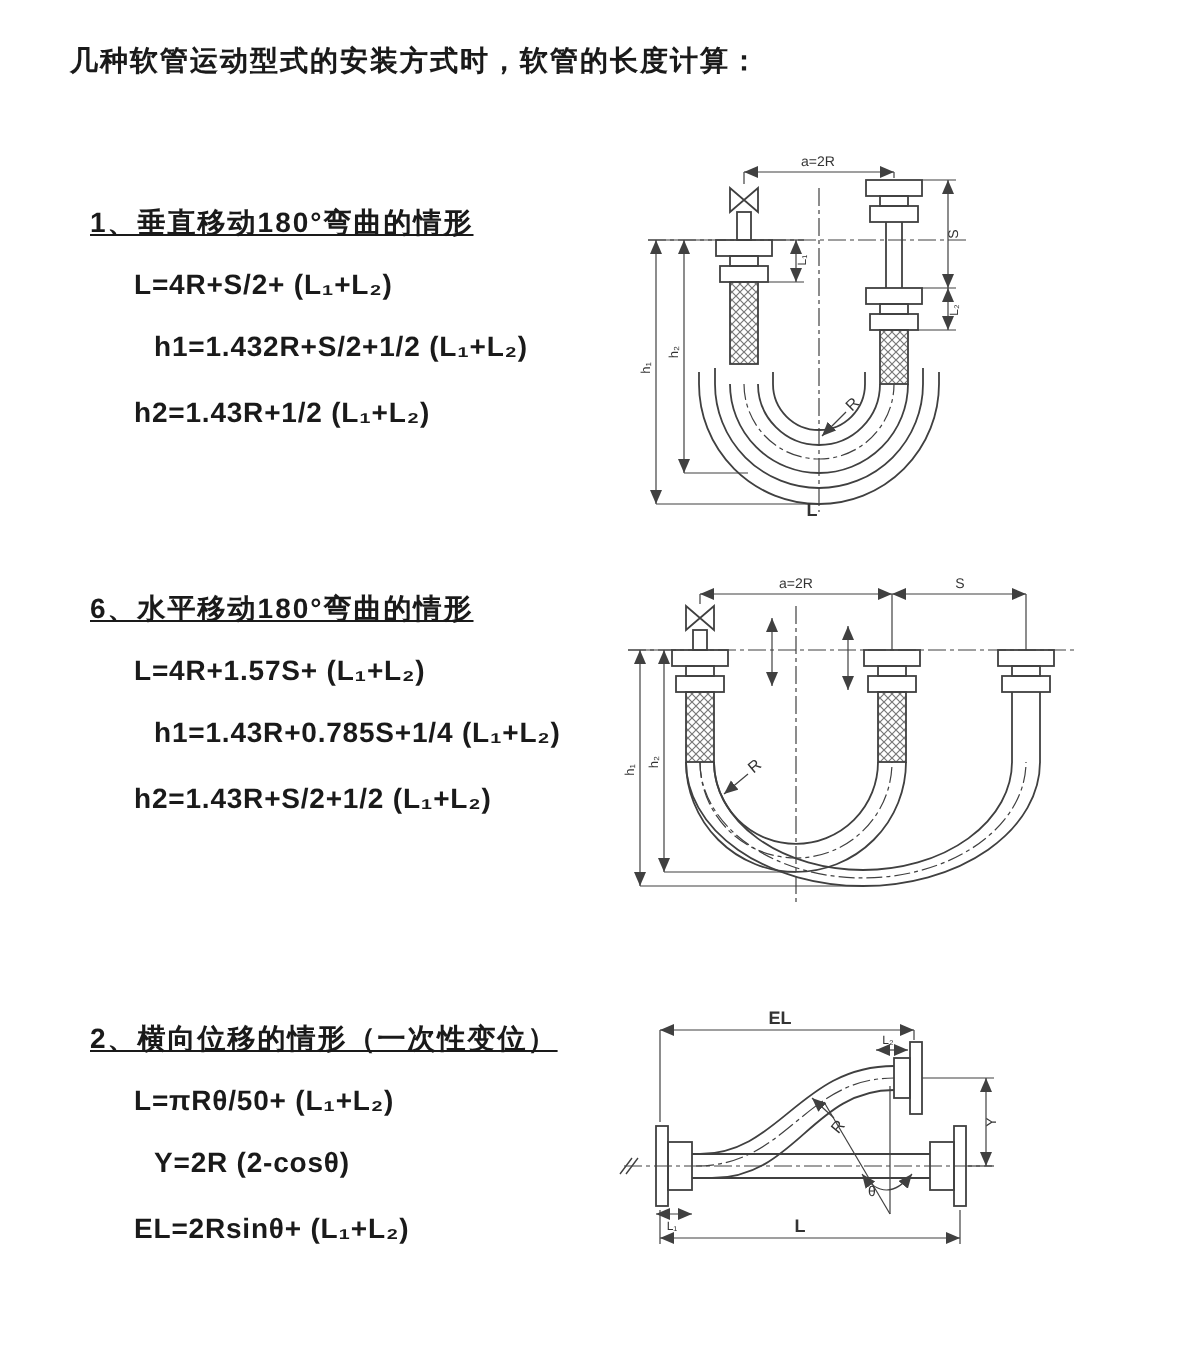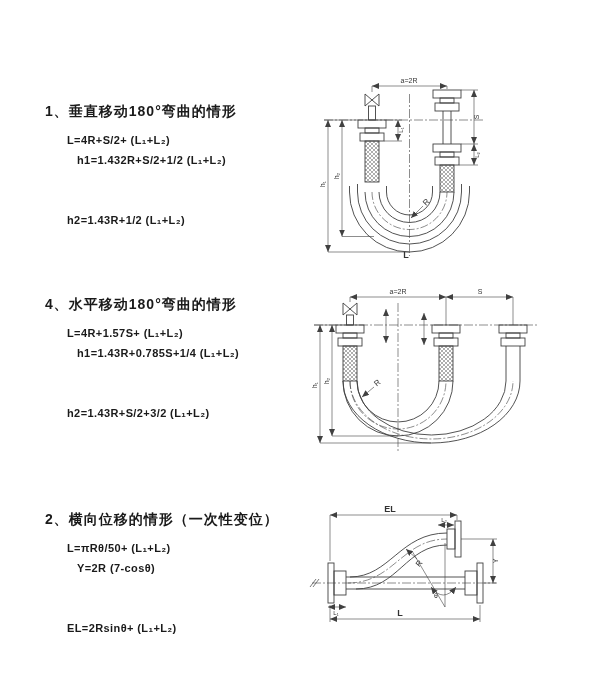--- a/index.html
+++ b/index.html
@@ -14,58 +14,59 @@
   }
   .title{
     position:absolute;left:35px;top:22px;
     font-size:14px;font-weight:bold;letter-spacing:1px;
     white-space:nowrap;
   }
   .section{position:absolute;left:35px;width:285px;}
   .sec-1{top:103px;} .sec-2{top:296px;} .sec-3{top:511px;}
   .heading{
     position:absolute;left:10px;top:0;
-    font-size:14px;font-weight:bold;letter-spacing:1px;white-space:nowrap;
+    font-size:14px;font-weight:bold;letter-spacing:1px;white-space:nowrap;text-decoration:underline;
   }
   .formula{
     position:absolute;left:32px;
-    font-size:11px;font-weight:bold;letter-spacing:.4px;white-space:nowrap;
+    font-size:14px;font-weight:bold;letter-spacing:.4px;white-space:nowrap;
   }
-  .f0{top:31px;} .f1{top:51px;padding-left:10px;} .f2{top:95px;margin-top:16px;}
+  .f0{top:31px;} .f1{top:62px;padding-left:10px;} .f2{top:95px;}
   .diagram{position:absolute;}
   .dg-1{left:312px;top:72px;}
   .dg-2{left:306px;top:283px;}
   .dg-3{left:300px;top:503px;}
   svg{display:block;}
   svg text{font-family:"Liberation Sans","DejaVu Sans",sans-serif;fill:#333;}
 </style>
 </head>
 <body>
 
 <div class="page">
 
+  <div class="title">几种软管运动型式的安装方式时，软管的长度计算：</div>
 
   <div class="section sec-1">
     <div class="heading">1、垂直移动180°弯曲的情形</div>
     <div class="formula f0">L=4R+S/2+ (L₁+L₂)</div>
     <div class="formula f1">h1=1.432R+S/2+1/2 (L₁+L₂)</div>
     <div class="formula f2">h2=1.43R+1/2 (L₁+L₂)</div>
   </div>
 
   <div class="section sec-2">
-    <div class="heading">4、水平移动180°弯曲的情形</div>
+    <div class="heading">6、水平移动180°弯曲的情形</div>
     <div class="formula f0">L=4R+1.57S+ (L₁+L₂)</div>
     <div class="formula f1">h1=1.43R+0.785S+1/4 (L₁+L₂)</div>
-    <div class="formula f2">h2=1.43R+S/2+3/2 (L₁+L₂)</div>
+    <div class="formula f2">h2=1.43R+S/2+1/2 (L₁+L₂)</div>
   </div>
 
   <div class="section sec-3">
     <div class="heading">2、横向位移的情形（一次性变位）</div>
     <div class="formula f0">L=πRθ/50+ (L₁+L₂)</div>
-    <div class="formula f1">Y=2R (7-cosθ)</div>
+    <div class="formula f1">Y=2R (2-cosθ)</div>
     <div class="formula f2">EL=2Rsinθ+ (L₁+L₂)</div>
   </div>
 
   <div class="diagram dg-1">
     <svg width="285" height="188" viewBox="0 0 285 188" stroke="#404040" stroke-width="0.9" fill="none">
       <defs>
         <marker id="arr1" markerWidth="9" markerHeight="8" refX="7" refY="3" orient="auto-start-reverse" markerUnits="userSpaceOnUse">
           <path d="M0,0L7,3L0,6Z" fill="#404040" stroke="none"></path>
         </marker>
         <pattern id="hat1" width="4" height="4" patternUnits="userSpaceOnUse">

